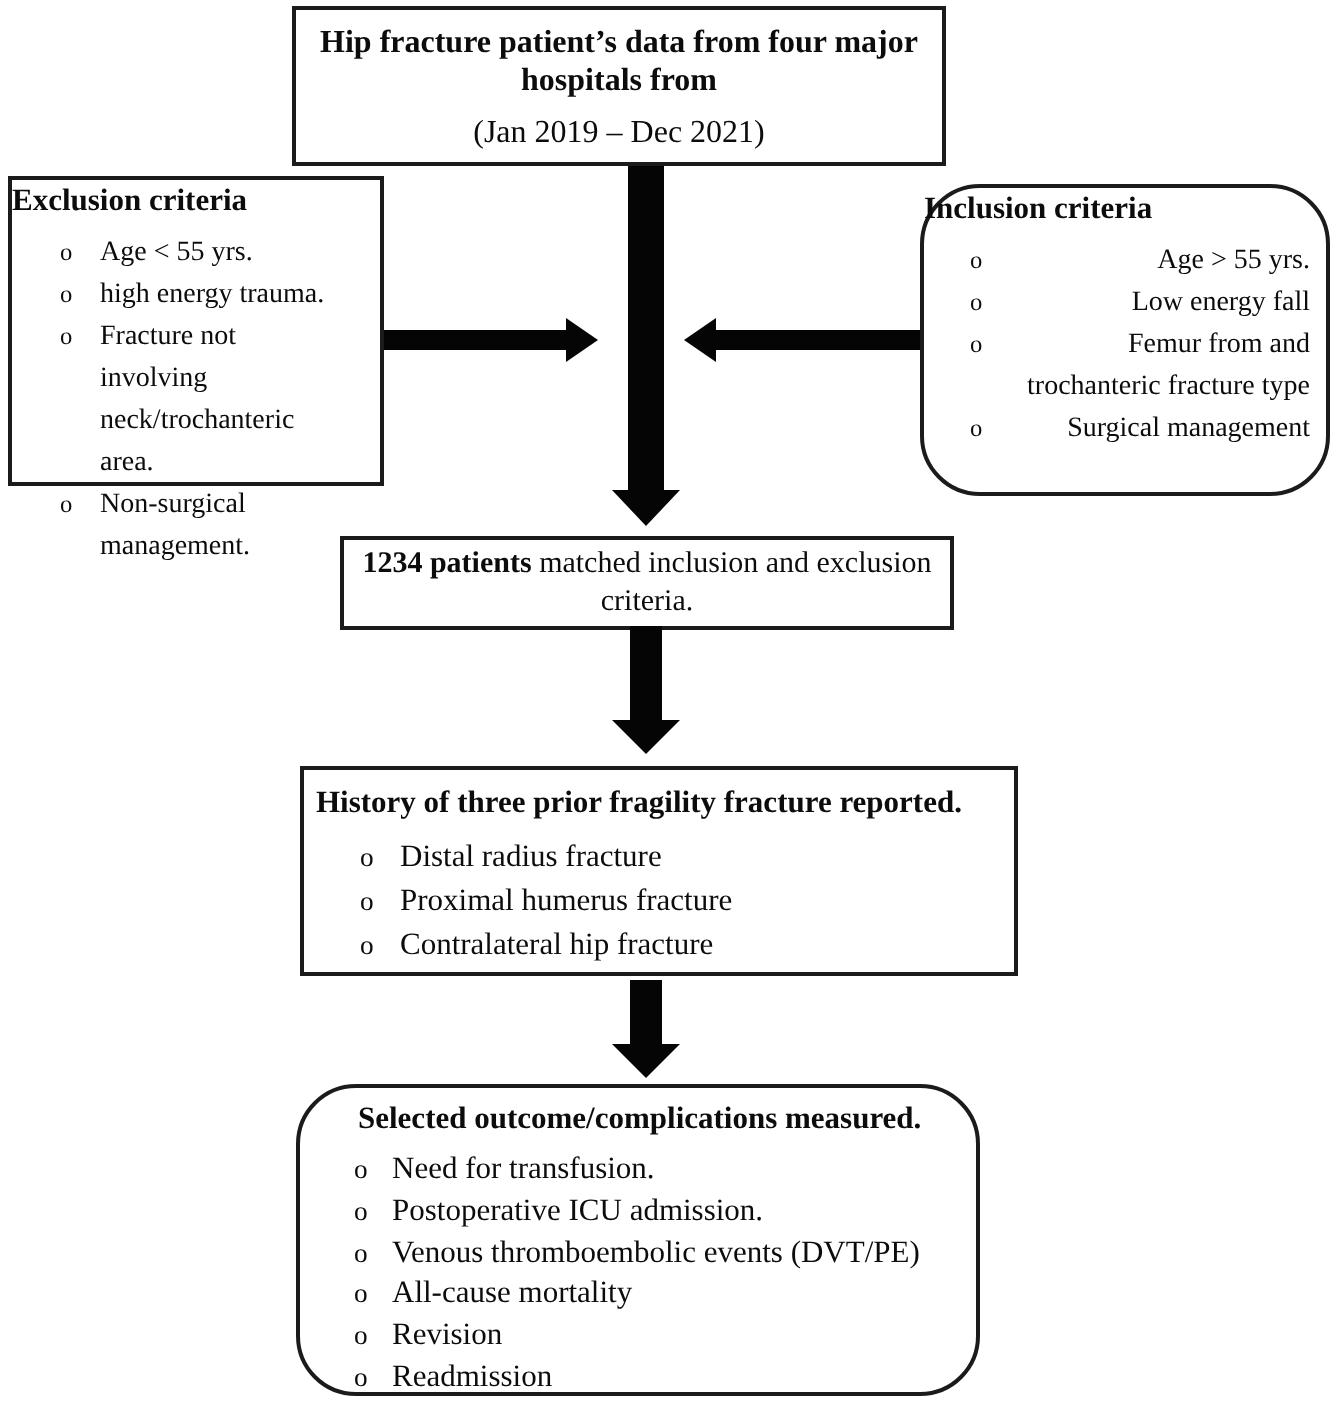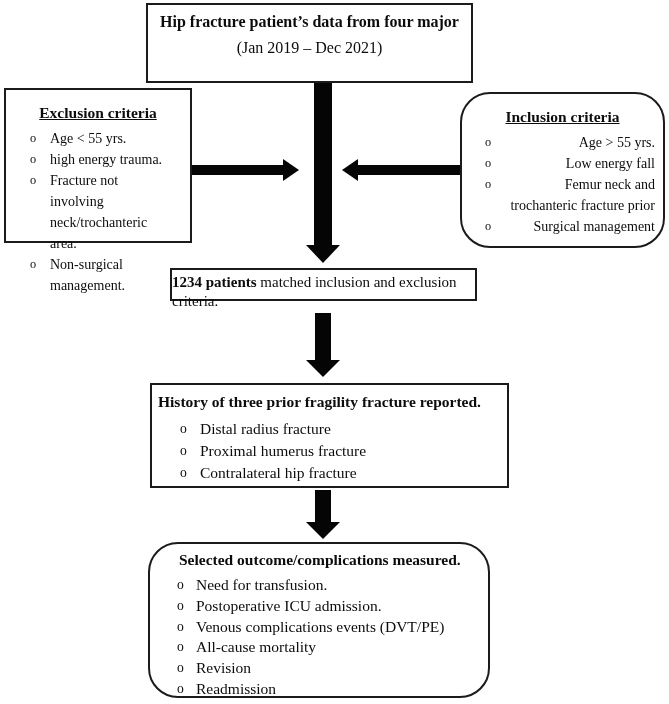--- a/index.html
+++ b/index.html
@@ -11,34 +11,34 @@
   .box{position:absolute;border:2px solid #1b1b1b;background:#ffffff;box-sizing:border-box;}
 
   
   .top-box{left:146px;top:3px;width:327px;height:80px;text-align:center;padding-top:7px;}
   .top-line{font-weight:bold;font-size:16px;line-height:19px;white-space:nowrap;}
   .top-period{font-size:16px;line-height:18px;margin-top:8px;white-space:nowrap;}
 
   
   .exclusion-box{left:4px;top:88px;width:188px;height:155px;}
   .inclusion-box{left:460px;top:92px;width:205px;height:156px;border-radius:30px;}
-  .side-title{font-weight:bold;font-size:15.5px;line-height:18px;text-align:center;margin-top:14px;text-decoration:underline;}
+  .side-title{font-weight:bold;font-size:15.5px;line-height:18px;text-align:left;margin-top:2px;}
 
   
   .bullet-list{list-style:none;margin:6px 0 0 0;padding:0;font-size:14px;line-height:21px;}
   .bullet-item{display:flex;align-items:flex-start;}
   .bullet-marker{flex:none;font-size:0.88em;}
   .bullet-text{flex:1;}
   .exclusion-box .bullet-marker{margin-left:24px;width:20px;}
   .exclusion-box .bullet-text{padding-right:20px;}
   .inclusion-box .bullet-marker{margin-left:23px;width:17px;}
   .inclusion-box .bullet-text{padding-right:8px;text-align:right;}
 
   
-  .patients-box{left:170px;top:268px;width:307px;height:33px;
+  .patients-box{left:170px;top:268px;width:307px;height:47px;text-align:center;
     font-size:15px;line-height:19px;padding-top:3px;}
   .patients-line{white-space:nowrap;}
   .bold{font-weight:bold;}
 
   
   .history-box{left:150px;top:383px;width:359px;height:105px;}
   .box-title{font-weight:bold;font-size:15.5px;line-height:19px;white-space:nowrap;}
   .history-box .box-title{margin:7px 0 0 6px;}
   .history-box .bullet-list{font-size:15.5px;line-height:22px;margin-top:7px;}
   .history-box .bullet-marker{margin-left:28px;width:20px;}
@@ -67,20 +67,21 @@
   .right-shaft{left:358px;top:165px;width:102px;height:10px;}
   .right-head{left:342px;top:159px;}
 </style>
 </head>
 <body>
 
 <div class="canvas">
 
   <div class="box top-box">
     <div class="top-line">Hip fracture patient’s data from four major</div>
+    <div class="top-line">hospitals from</div>
     <div class="top-period">(Jan 2019 – Dec 2021)</div>
   </div>
 
   <div class="box exclusion-box">
     <div class="side-title">Exclusion criteria</div>
     <ul class="bullet-list">
 
         <li class="bullet-item">
           <span class="bullet-marker">o</span>
           <span class="bullet-text">Age &lt; 55 yrs.</span>
@@ -112,21 +113,21 @@
           <span class="bullet-text">Age &gt; 55 yrs.</span>
         </li>
 
         <li class="bullet-item">
           <span class="bullet-marker">o</span>
           <span class="bullet-text">Low energy fall</span>
         </li>
 
         <li class="bullet-item">
           <span class="bullet-marker">o</span>
-          <span class="bullet-text">Femur neck and trochanteric fracture prior</span>
+          <span class="bullet-text">Femur from and trochanteric fracture type</span>
         </li>
 
         <li class="bullet-item">
           <span class="bullet-marker">o</span>
           <span class="bullet-text">Surgical management</span>
         </li>
       </ul>
   </div>
 
   <div class="box patients-box">
@@ -164,21 +165,21 @@
           <span class="bullet-text">Need for transfusion.</span>
         </li>
 
         <li class="bullet-item">
           <span class="bullet-marker">o</span>
           <span class="bullet-text">Postoperative ICU admission.</span>
         </li>
 
         <li class="bullet-item">
           <span class="bullet-marker">o</span>
-          <span class="bullet-text">Venous complications events (DVT/PE)</span>
+          <span class="bullet-text">Venous thromboembolic events (DVT/PE)</span>
         </li>
 
         <li class="bullet-item">
           <span class="bullet-marker">o</span>
           <span class="bullet-text">All-cause mortality</span>
         </li>
 
         <li class="bullet-item">
           <span class="bullet-marker">o</span>
           <span class="bullet-text">Revision</span>

